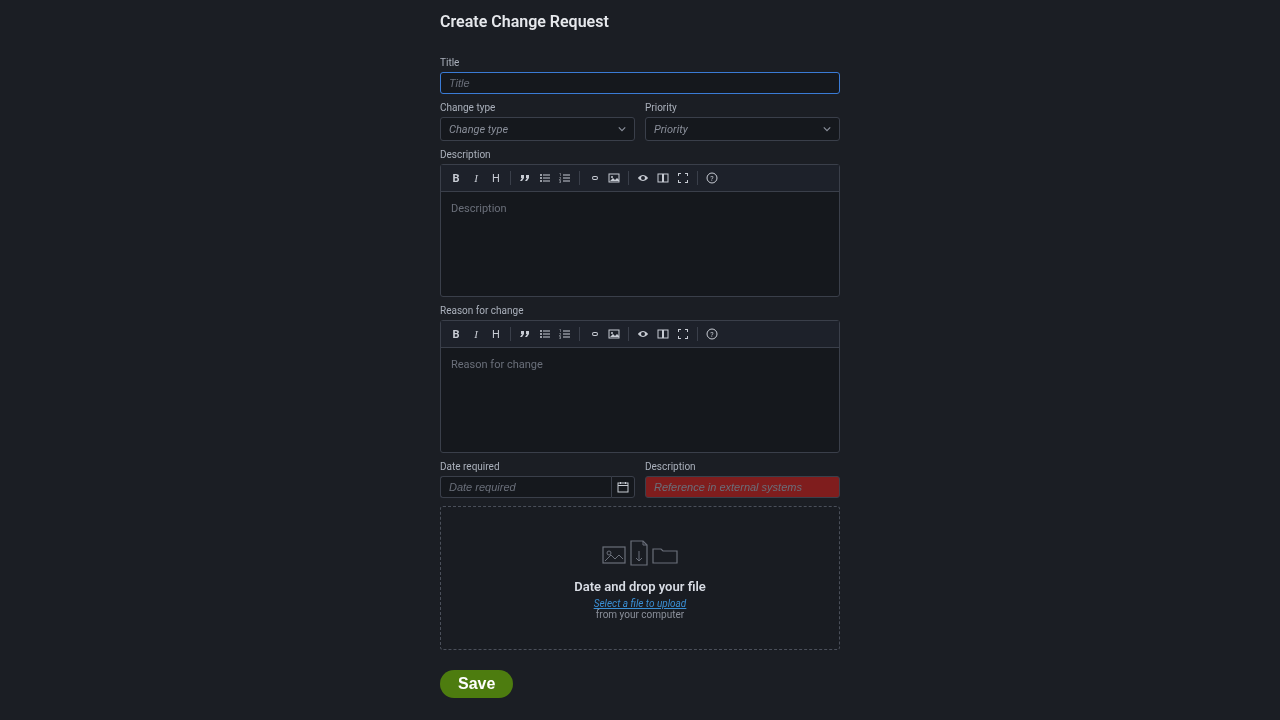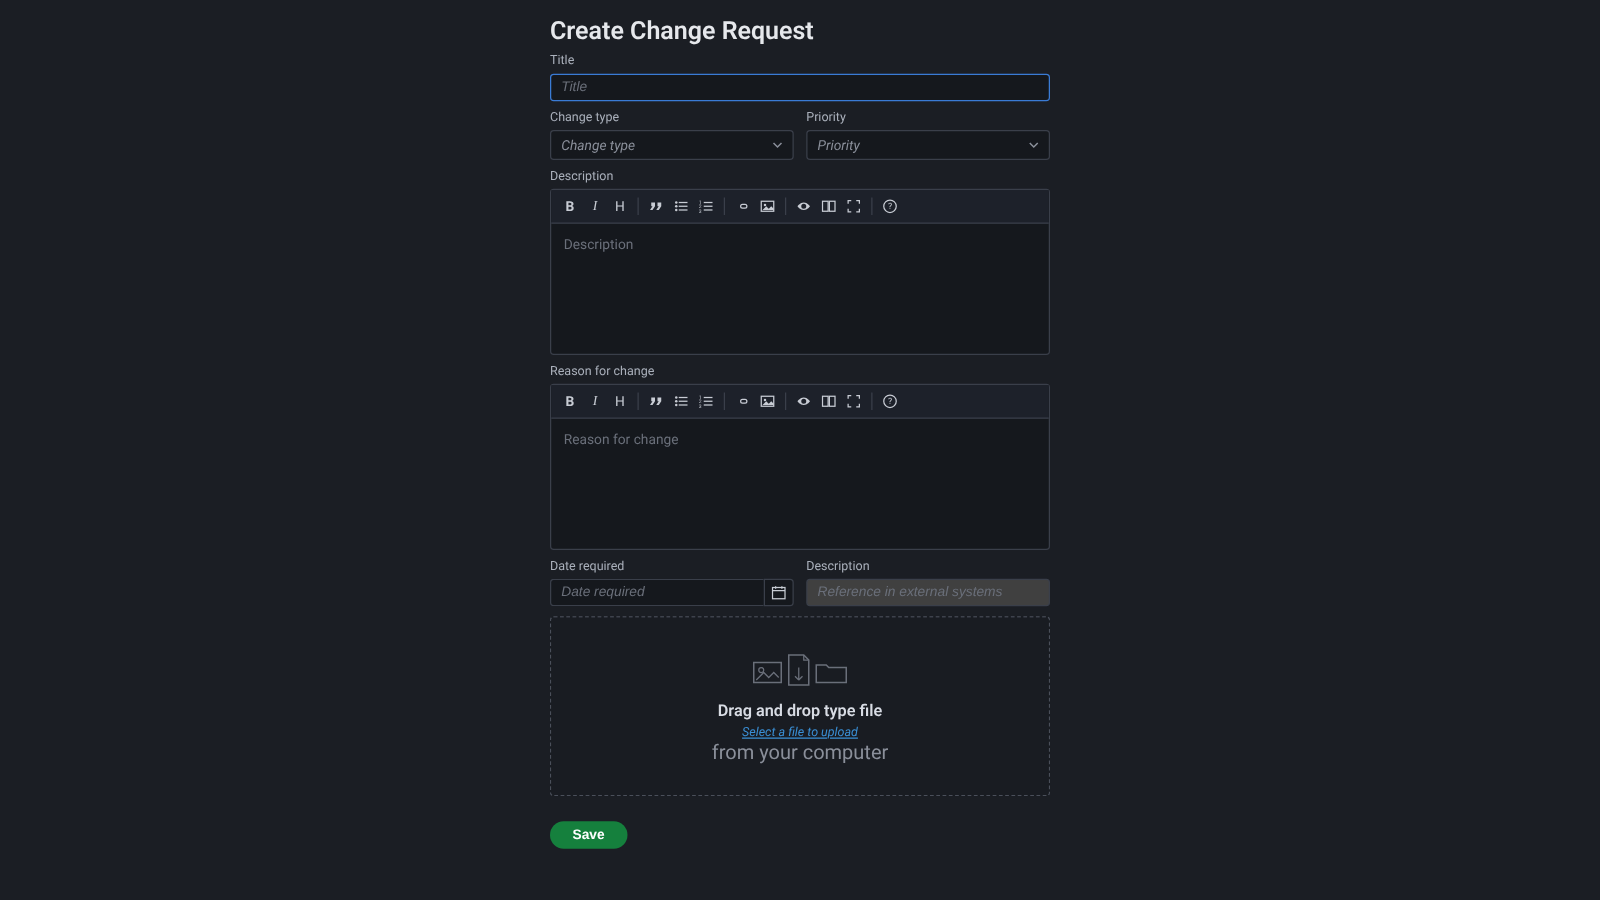--- a/index.html
+++ b/index.html
@@ -1,18 +1,18 @@
 <!DOCTYPE html>
 <html><head>
   <meta charset="utf-8">
   <style>
     * { box-sizing: border-box; margin: 0; padding: 0; }
     body { background: #1b1e24; color: #c8ccd4; font-family: -apple-system, BlinkMacSystemFont, "Segoe UI", Roboto, sans-serif; width: 1280px; height: 720px; overflow: hidden; }
     .form { width: 400px; margin: 0 auto; padding-top: 12px; }
-    .page-title { color: #e6e8ec; font-size: 20px; font-weight: 600; margin-bottom: 7px; }
+    .page-title { color: #e6e8ec; font-size: 16px; font-weight: 600; margin-bottom: 26px; }
     .label { font-size: 10px; color: #aab0bb; margin-bottom: 4px; display: block; }
     .row { display: flex; gap: 10px; margin-bottom: 8px; }
     .col { flex: 1; display: flex; flex-direction: column; }
     .field { margin-bottom: 8px; }
     .text-input {
       width: 100%; height: 22px; background: #15181d; border: 1px solid #3a7bd5;
       border-radius: 3px; padding: 0 8px; color: #c8ccd4; font-size: 11px; font-style: italic;
       outline: none;
     }
     .select {
@@ -27,33 +27,33 @@
     .tb-btn { width: 18px; height: 18px; display: flex; align-items: center; justify-content: center; color: #c8ccd4; font-size: 11px; cursor: pointer; border-radius: 2px; }
     .tb-btn.bold { font-weight: 700; }
     .tb-btn.italic { font-style: italic; font-family: Georgia, serif; }
     .tb-sep { width: 1px; height: 14px; background: #3a3f4a; margin: 0 3px; }
     .tb-btn svg { width: 12px; height: 12px; }
     .editor-body { min-height: 104px; padding: 10px; font-size: 11px; color: #6a6f7a; }
     .date-wrap { display: flex; }
     .date-input { flex: 1; height: 22px; background: #15181d; border: 1px solid #3a3f4a; border-right: none; border-radius: 3px 0 0 3px; padding: 0 8px; color: #8a8f9a; font-size: 11px; font-style: italic; }
     .date-btn { width: 24px; height: 22px; background: #15181d; border: 1px solid #3a3f4a; border-radius: 0 3px 3px 0; display: flex; align-items: center; justify-content: center; cursor: pointer; }
     .date-btn svg { width: 12px; height: 12px; }
-    .ref-input { width: 100%; height: 22px; background: #404040; border: 1px solid #3a3f4a; border-radius: 3px; padding: 0 8px; color: #8a8f9a; font-size: 11px; font-style: italic; }
+    .ref-input { width: 100%; height: 22px; background: #7f1d1d; border: 1px solid #3a3f4a; border-radius: 3px; padding: 0 8px; color: #8a8f9a; font-size: 11px; font-style: italic; }
     .dropzone {
       border: 1px dashed #4a4f5a; border-radius: 3px; height: 144px;
       display: flex; flex-direction: column; align-items: center; justify-content: center;
       background: #191c22;
     }
     .dz-icons { display: flex; align-items: flex-end; gap: 0; margin-bottom: 10px; color: #6a6f7a; }
     .dz-title { color: #d8dce4; font-size: 13px; font-weight: 600; margin-bottom: 4px; }
     .dz-link { color: #3a8fd5; font-size: 10px; text-decoration: underline; cursor: pointer; font-style: italic; }
-    .dz-sub { color: #8a8f9a; font-size: 16px; margin-top: 0; }
+    .dz-sub { color: #8a8f9a; font-size: 10px; margin-top: 0; }
     .save-btn {
-      margin-top: 12px; background: #15803d; color: #fff; border: none;
-      border-radius: 14px; padding: 5px 18px; font-size: 11px; font-weight: 600; cursor: pointer;
+      margin-top: 12px; background: #4d7c0f; color: #fff; border: none;
+      border-radius: 14px; padding: 5px 18px; font-size: 16px; font-weight: 600; cursor: pointer;
     }
     ::placeholder { color: #6a6f7a; font-style: italic; }
   </style>
 </head>
 <body>
 
 <div class="form">
   <h1 class="page-title">Create Change Request</h1>
 
   <div class="field">
@@ -263,20 +263,20 @@
         <svg width="78" height="32" viewBox="0 0 78 32">
           <rect x="2" y="10" width="22" height="16" stroke="#6a6f7a" fill="none" stroke-width="1.2"></rect>
           <circle cx="8" cy="16" r="2" stroke="#6a6f7a" fill="none"></circle>
           <path d="M4 24l6-6 4 4 4-4 4 4" stroke="#6a6f7a" fill="none"></path>
           <path d="M30 4h12l4 4v20H30V4z" stroke="#6a6f7a" fill="none" stroke-width="1.2"></path>
           <path d="M42 4v4h4" stroke="#6a6f7a" fill="none"></path>
           <path d="M38 14v10m0 0l-3-3m3 3l3-3" stroke="#6a6f7a" fill="none"></path>
           <path d="M52 12h8l2 2h14v12H52V12z" stroke="#6a6f7a" fill="none" stroke-width="1.2"></path>
         </svg>
       </div>
-      <div class="dz-title">Drag and drop type file</div>
+      <div class="dz-title">Date and drop your file</div>
       <a class="dz-link">Select a file to upload</a>
       <div class="dz-sub">from your computer</div>
     </div>
   </div>
 
   <button class="save-btn">Save</button>
 </div>
 
 </body></html>

